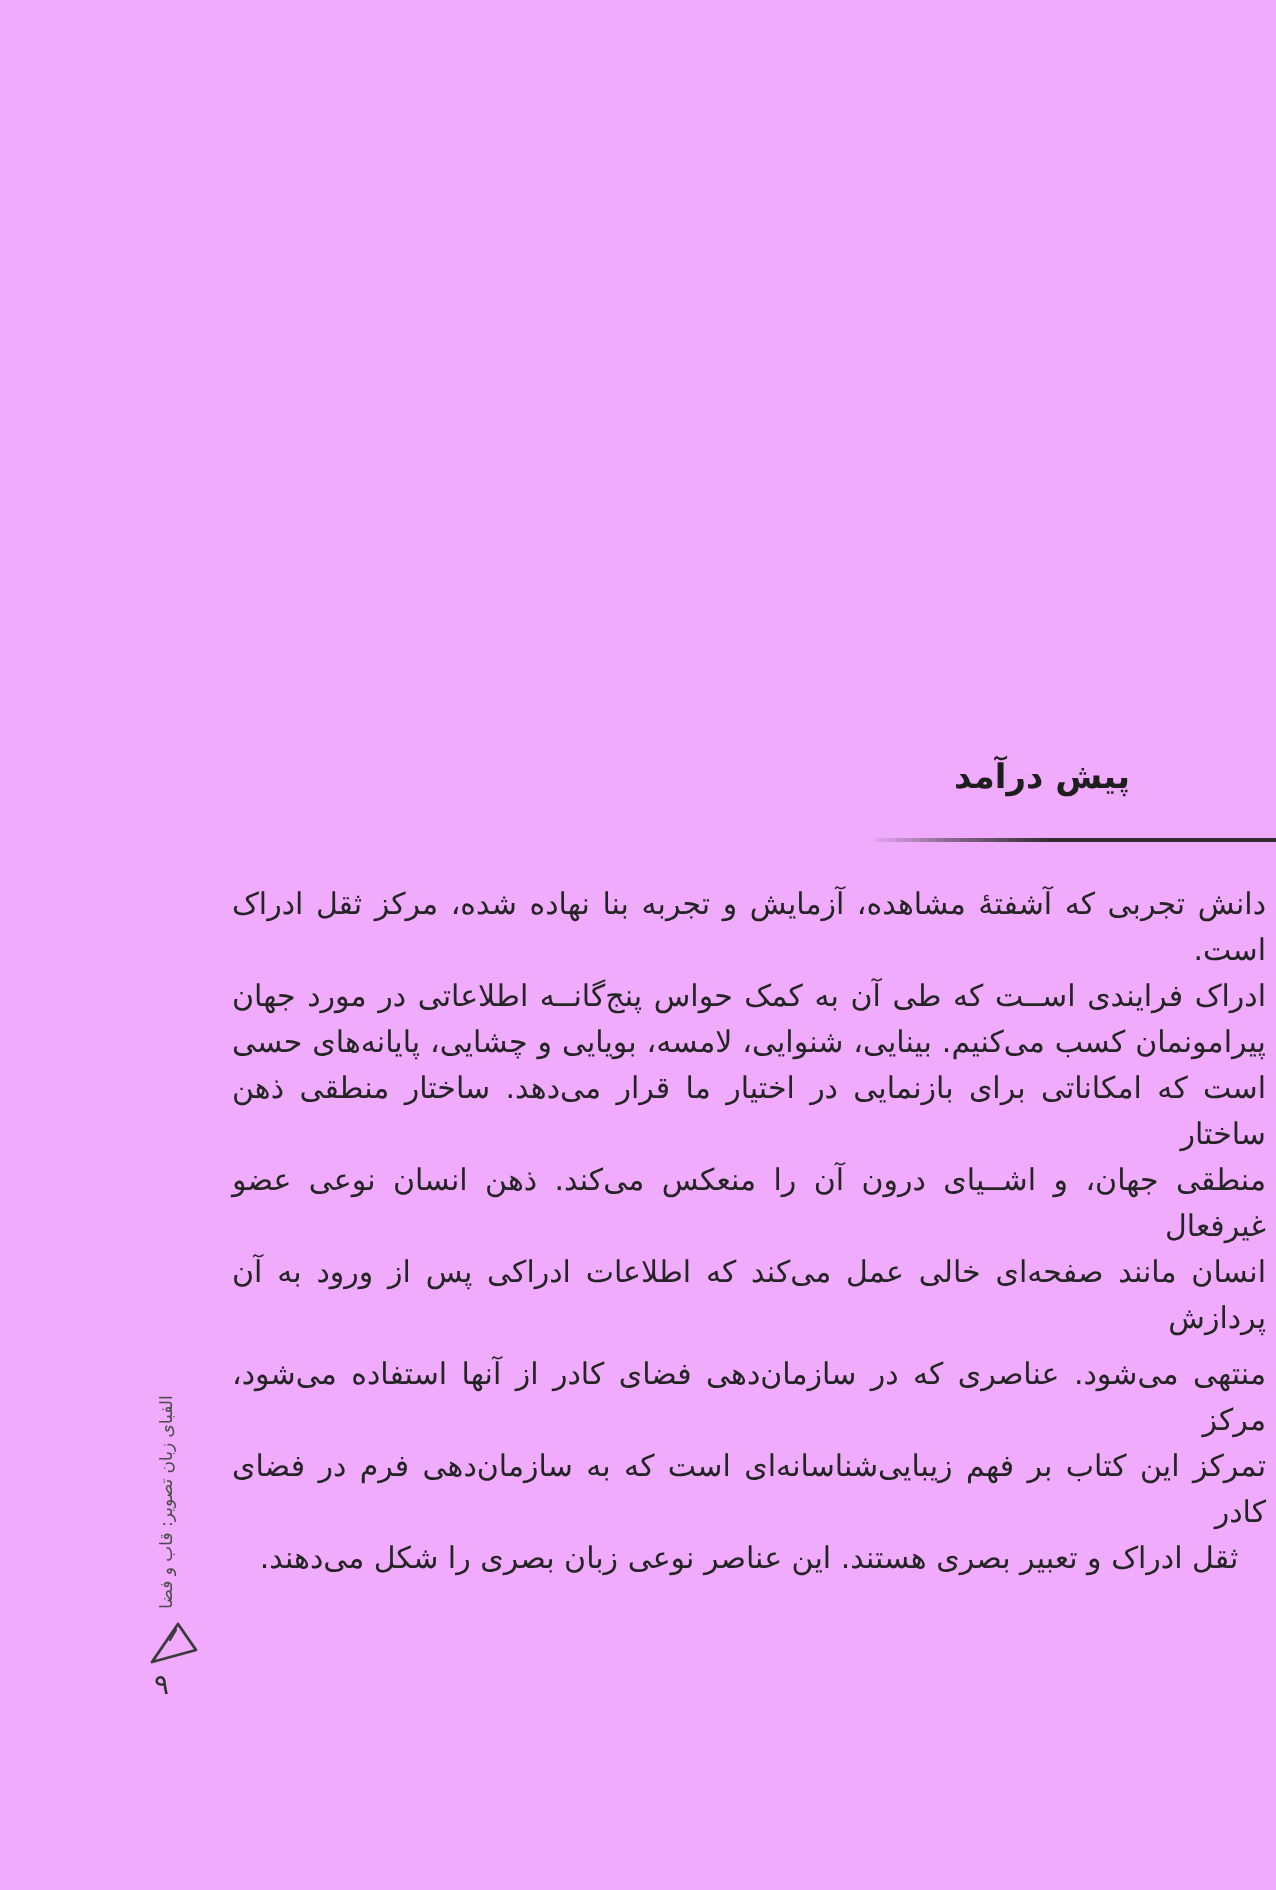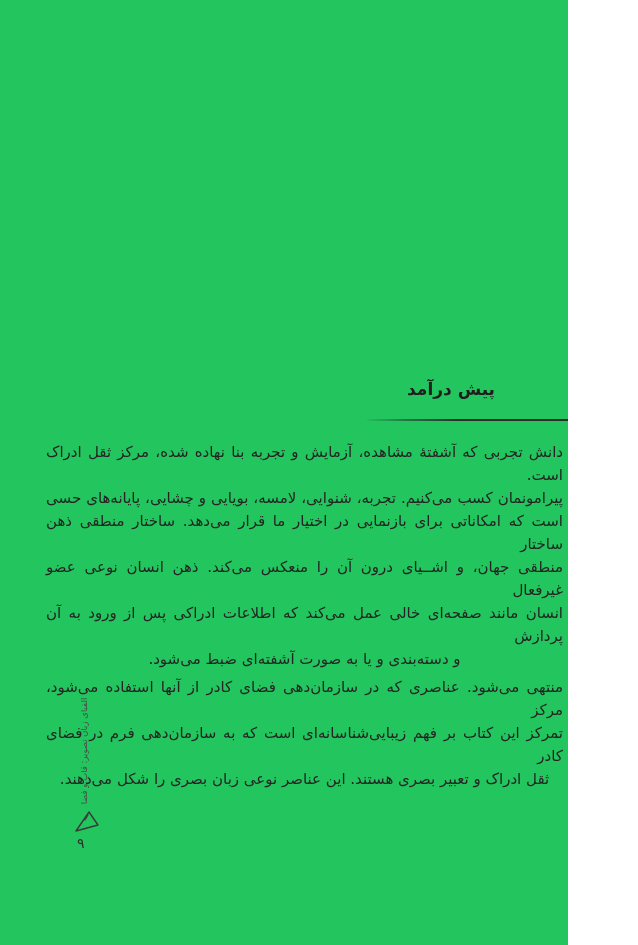--- a/index.html
+++ b/index.html
@@ -2,23 +2,23 @@
 <html lang="fa"><head>
 <meta charset="utf-8">
 <style>
   html, body {
     margin: 0;
     padding: 0;
     background: #ffffff;
   }
   .page {
     position: relative;
-    width: 568px;
+    width: 638px;
     height: 945px;
-    background: #22c55e;
+    background: #f0abfc;
     overflow: hidden;
     font-family: "DejaVu Sans", sans-serif;
     text-decoration: underline;
   }
   .heading {
     position: absolute;
     top: 379px;
     right: 73px;
     direction: rtl;
     font-size: 17px;
@@ -89,25 +89,25 @@
 
 <div class="page">
 
   <div class="heading">پیش درآمد</div>
 
   <div class="heading-rule"></div>
 
   <div class="body-text">
       <div class="para">
         <div class="line">دانش تجربی که آشفتهٔ مشاهده، آزمایش و تجربه بنا نهاده شده، مرکز ثقل ادراک است.</div>
-        <div class="line">پیرامونمان کسب می‌کنیم. تجربه، شنوایی، لامسه، بویایی و چشایی، پایانه‌های حسی</div>
+        <div class="line">ادراک فرایندی اســت که طی آن به کمک حواس پنج‌گانــه اطلاعاتی در مورد جهان</div>
+        <div class="line">پیرامونمان کسب می‌کنیم. بینایی، شنوایی، لامسه، بویایی و چشایی، پایانه‌های حسی</div>
         <div class="line">است که امکاناتی برای بازنمایی در اختیار ما قرار می‌دهد. ساختار منطقی ذهن ساختار</div>
         <div class="line">منطقی جهان، و اشــیای درون آن را منعکس می‌کند. ذهن انسان نوعی عضو غیرفعال</div>
         <div class="line">انسان مانند صفحه‌ای خالی عمل می‌کند که اطلاعات ادراکی پس از ورود به آن پردازش</div>
-        <div class="line last">و دسته‌بندی و یا به صورت آشفته‌ای ضبط می‌شود.</div>
       </div>
       <div class="para">
         <div class="line">منتهی می‌شود. عناصری که در سازمان‌دهی فضای کادر از آنها استفاده می‌شود، مرکز</div>
         <div class="line">تمرکز این کتاب بر فهم زیبایی‌شناسانه‌ای است که به سازمان‌دهی فرم در فضای کادر</div>
         <div class="line last">ثقل ادراک و تعبیر بصری هستند. این عناصر نوعی زبان بصری را شکل می‌دهند.</div>
       </div>
     </div>
 
   <div class="spine-title">الفبای زبان تصویر: قاب و فضا</div>
 

